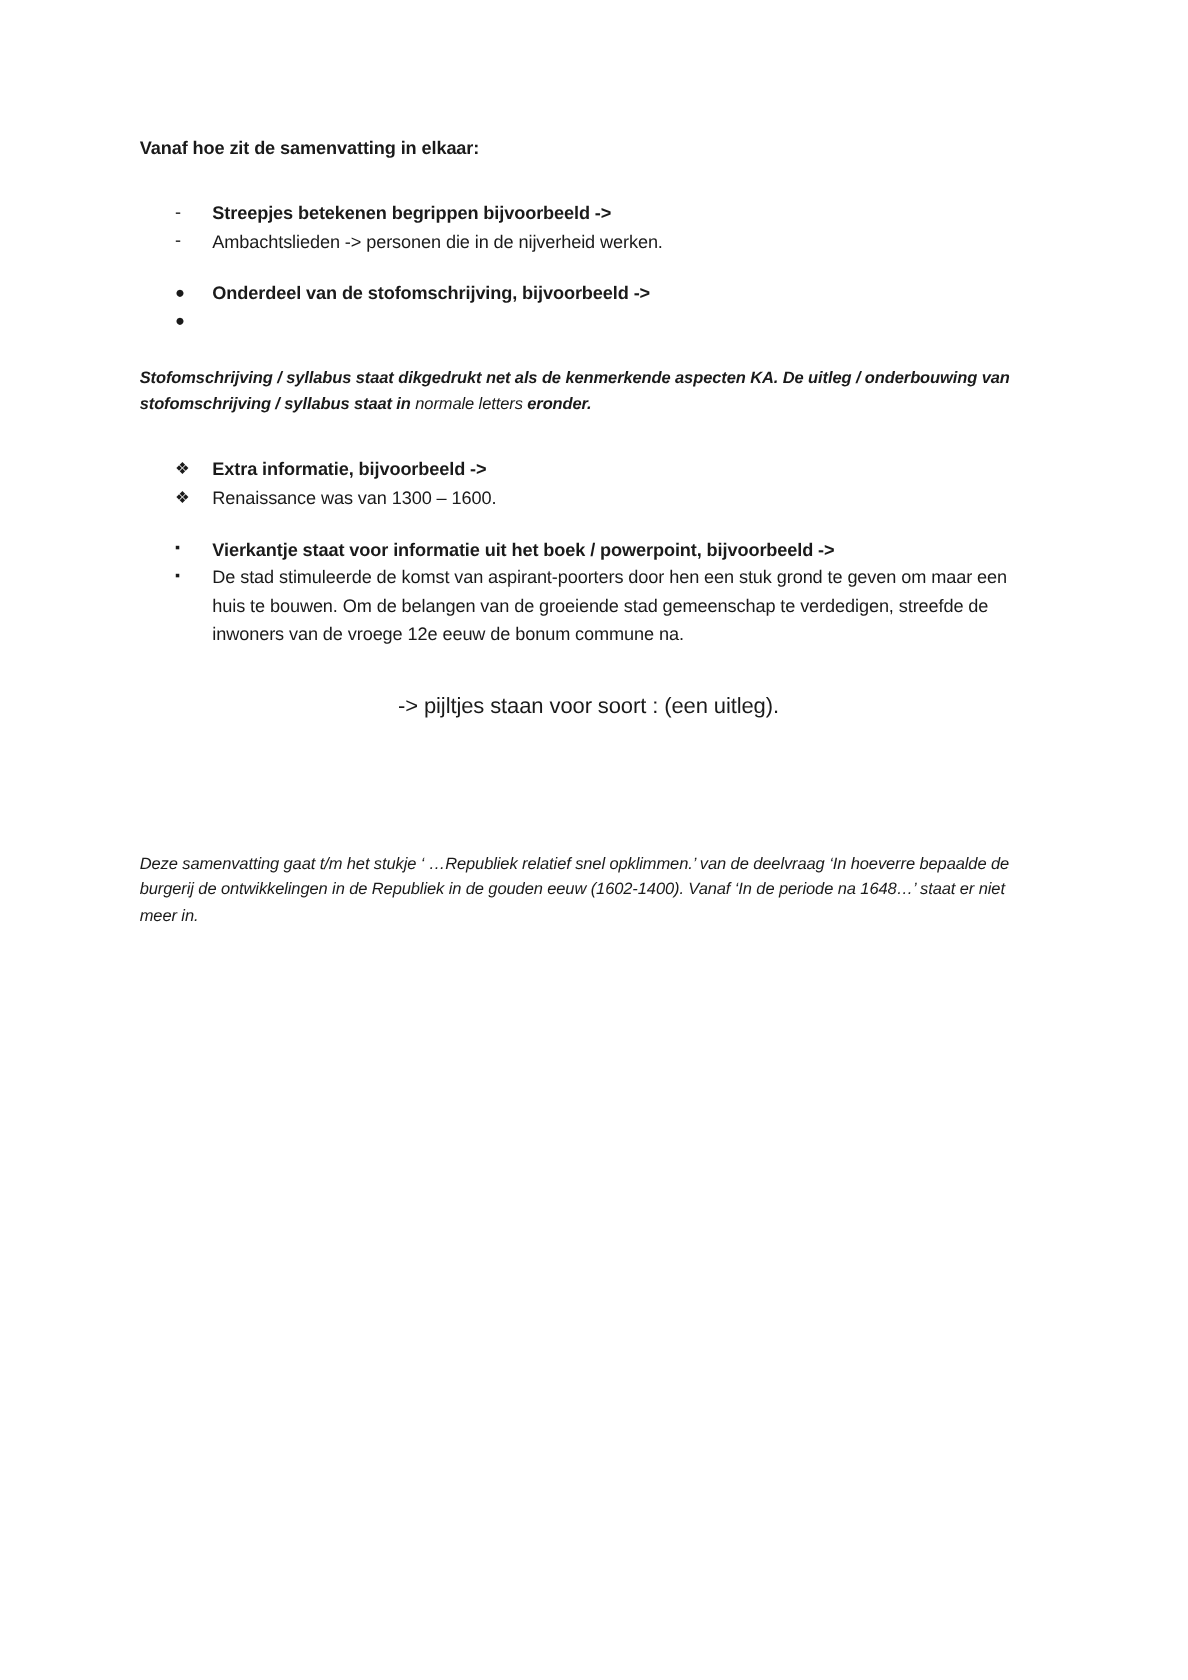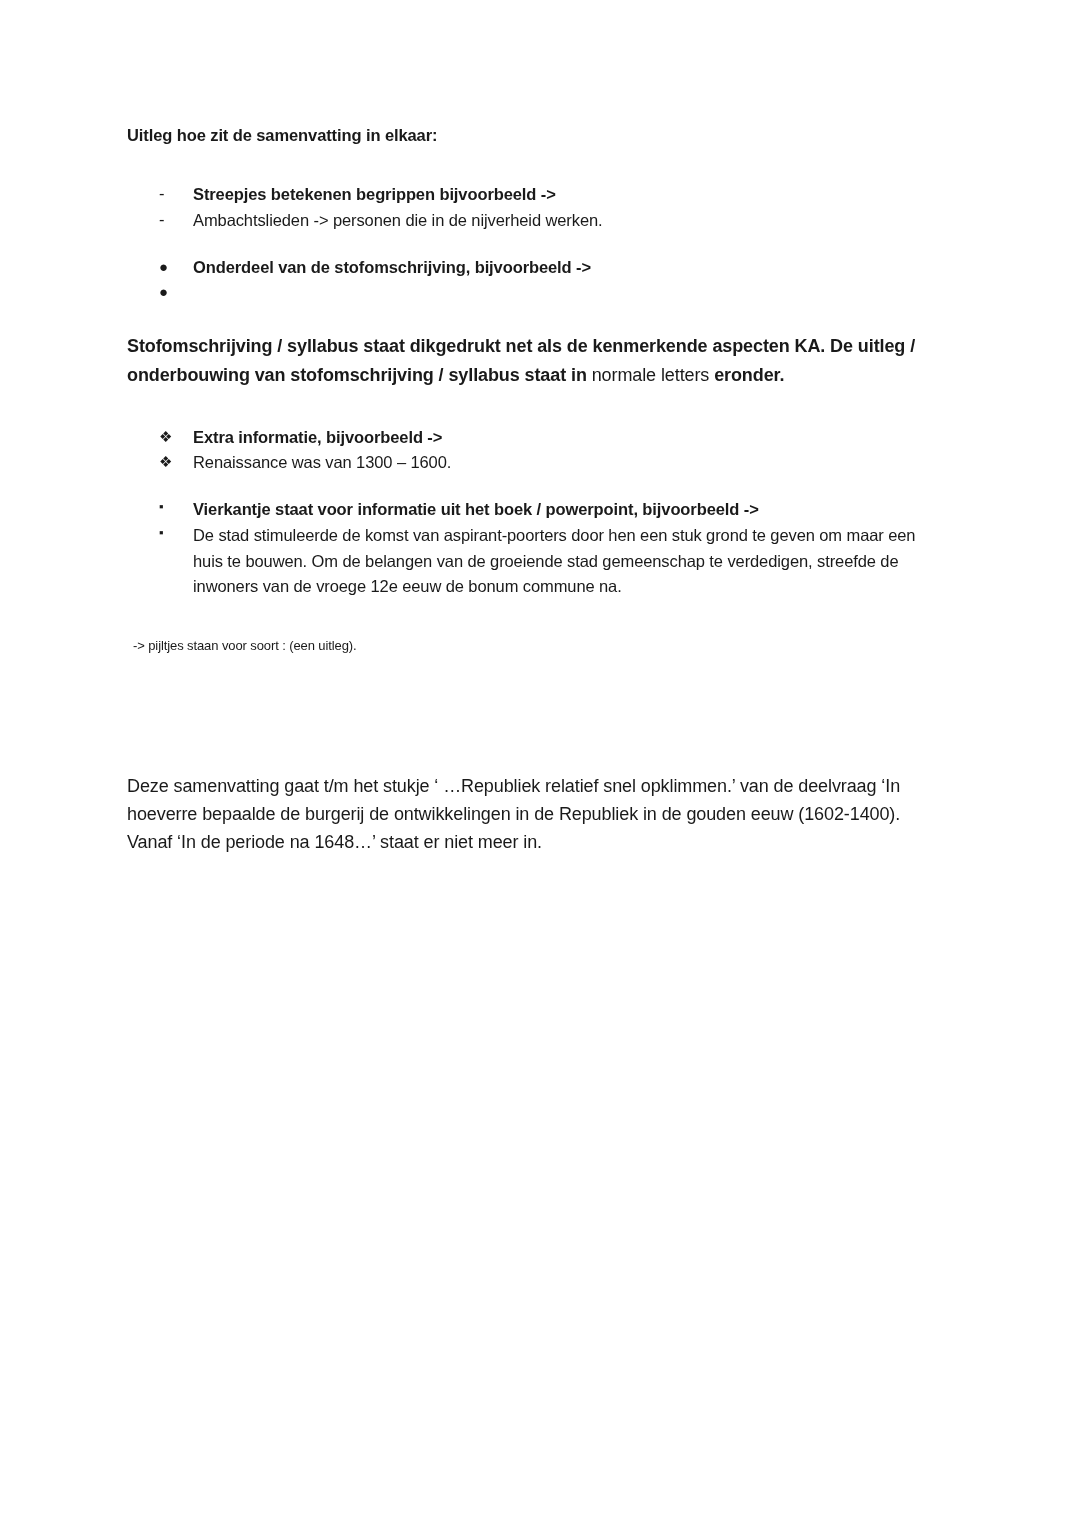--- a/index.html
+++ b/index.html
@@ -28,24 +28,25 @@
     width: 810px;
   }
   .heading {
     font-size: 16.5px;
     font-weight: bold;
     line-height: 1.35;
     letter-spacing: -0.1px;
     margin: 0;
   }
   .para {
-    font-size: 18px;
+    font-size: 15px;
     line-height: 1.56;
     margin: 0;
     letter-spacing: -0.1px;
+    font-style: italic;
   }
   .para.bold {
     font-weight: bold;
   }
   .para .normal {
     font-weight: normal;
   }
   .list {
     list-style: none;
     margin: 0;
@@ -84,34 +85,35 @@
   }
   .marker.square {
     font-size: 13px;
     top: 0px;
   }
   .gap-sm { height: 21px; }
   .gap-md { height: 36px; }
   .gap-lg { height: 52px; }
   .gap-xl { height: 95px; }
   .indented-line {
-    font-size: 13px;
+    font-size: 20px;
     line-height: 1.56;
     letter-spacing: -0.1px;
     margin: 0;
     padding-left: 6px;
+    text-align: center;
   }
 </style>
 </head>
 <body>
 
 <div class="page">
   <div class="content">
 
-    <h1 class="heading">Uitleg hoe zit de samenvatting in elkaar:</h1>
+    <h1 class="heading">Vanaf hoe zit de samenvatting in elkaar:</h1>
 
     <div class="gap-md"></div>
 
     <ul class="list">
       <li class="bold">
         <span class="marker dash">-</span>
         <span>Streepjes betekenen begrippen bijvoorbeeld -&gt;</span>
       </li>
       <li>
         <span class="marker dash">-</span>

